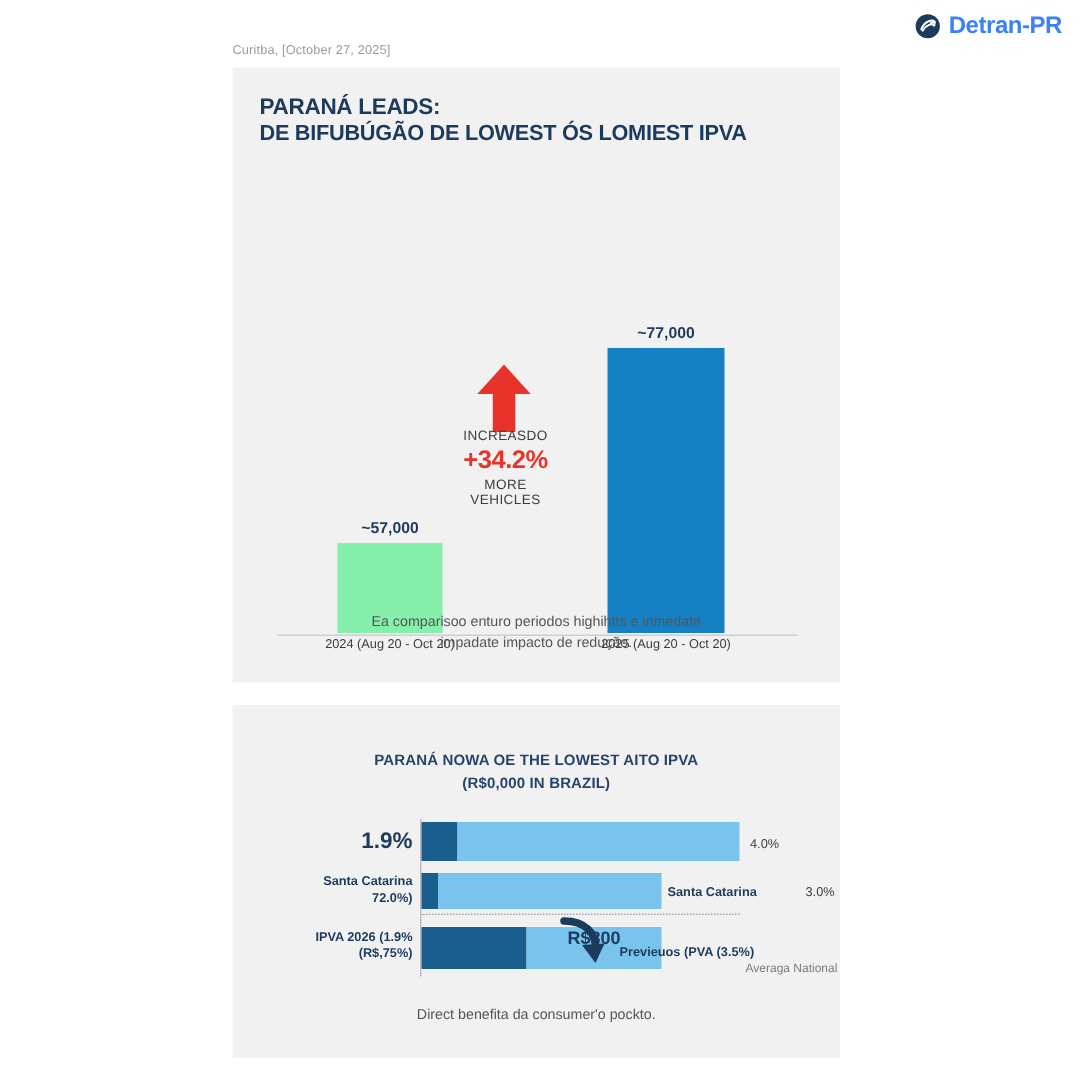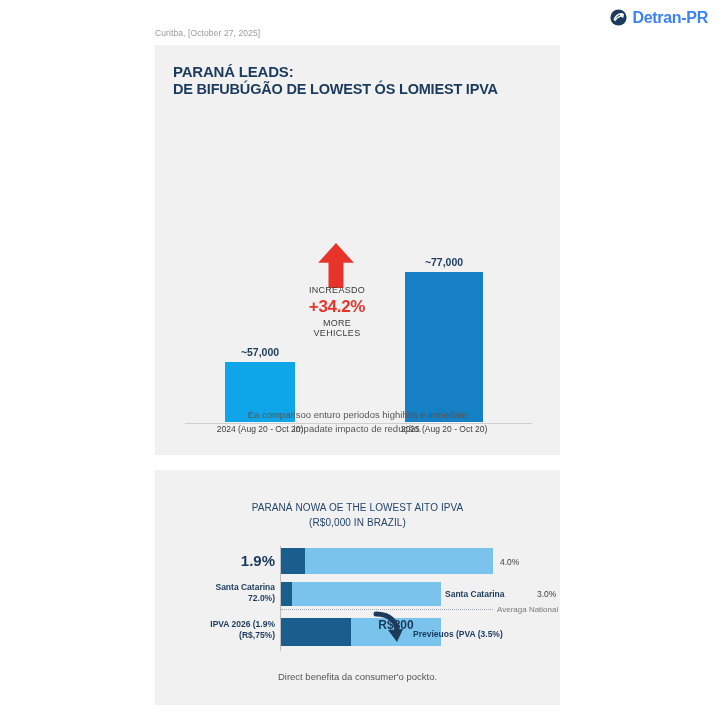--- a/index.html
+++ b/index.html
@@ -90,21 +90,21 @@
   .caption{
     position:absolute;left:20px;width:365px;text-align:center;
     font-size:9.5px;color:#555;line-height:1.45;
   }
   #caption-top{top:363px;}
   #caption-bottom{top:200px;}
 
   
   .p2-title{
     position:absolute;left:20px;top:30px;width:365px;text-align:center;
-    color:#25446a;font-weight:normal;font-size:10px;line-height:1.5;
+    color:#25446a;font-weight:bold;font-size:10px;line-height:1.5;
     letter-spacing:.1px;
   }
   .hchart{position:absolute;left:20px;top:72px;width:370px;height:115px;}
   .hbaseline{
     position:absolute;left:105px;top:4px;width:1px;height:105px;
     background:#bdbdbd;
   }
   .hrow{position:absolute;left:0;width:100%;}
   .hlabel-left{
     position:absolute;right:calc(100% - 100px);width:150px;text-align:right;
@@ -119,21 +119,21 @@
   }
   .hlabel-right{
     position:absolute;font-size:8.5px;color:#3c3c3c;white-space:nowrap;
   }
   .hlabel-right.bold{font-weight:bold;color:#1b3a5c;}
   .dotted-line{
     position:absolute;left:106px;width:212px;height:0;
     border-top:1px dotted #9aa6b2;
   }
   .avg-label{
-    position:absolute;font-size:8px;color:#7b7b7b;white-space:nowrap;
+    position:absolute;font-size:8px;color:#7b7b7b;white-space:nowrap;margin-top:36px;
   }
   .curve-arrow{position:absolute;width:34px;height:34px;}
 </style>
 </head>
 <body>
 
 <div class="page">
 
   <div class="dateline">Curitba, [October 27, 2025]</div>
 
@@ -152,28 +152,28 @@
       <span class="l1">PARANÁ LEADS:</span>
       <span class="l3">DE BIFUBÚGÃO DE LOWEST ÓS LOMIEST IPVA</span>
     </div>
 
 
     <div class="vchart">
 
       <div class="axis-line"></div>
 
       <div class="vbar-group" id="vbar-2024" style="height:60px;">
-        <div class="vbar" style="height:60px;background:#0ea5e9;">
+        <div class="vbar" style="height:60px;background:#86efac;">
           <div class="vbar-val">~57,000</div>
         </div>
         <div class="vbar-cat">2024 (Aug 20 - Oct 20)</div>
       </div>
 
       <div class="vbar-group" id="vbar-2025" style="height:150px;">
-        <div class="vbar" style="height:150px;background:#1580c4;">
+        <div class="vbar" style="height:190px;background:#1580c4;">
           <div class="vbar-val">~77,000</div>
         </div>
         <div class="vbar-cat">2025 (Aug 20 - Oct 20)</div>
       </div>
 
       <svg class="arrow-up" viewBox="0 0 40 48">
         <polygon points="20,0 39,21 28,21 28,48 12,48 12,21 1,21" fill="#e8332a"></polygon>
       </svg>
 
       <div class="delta">

